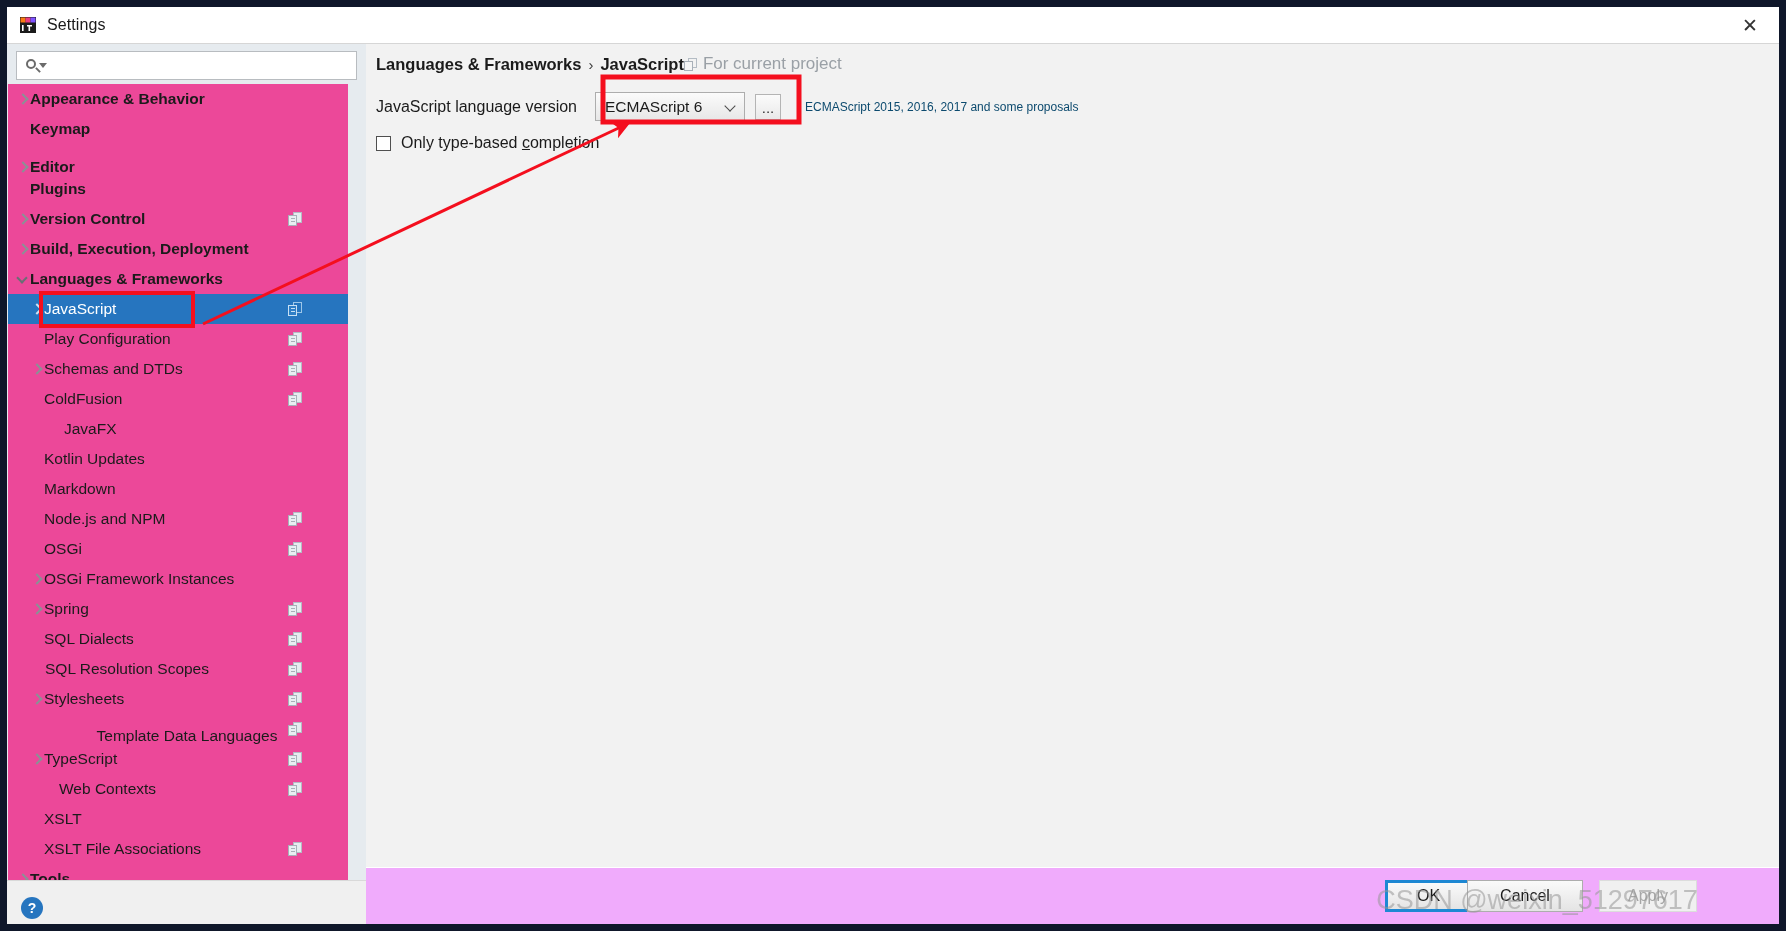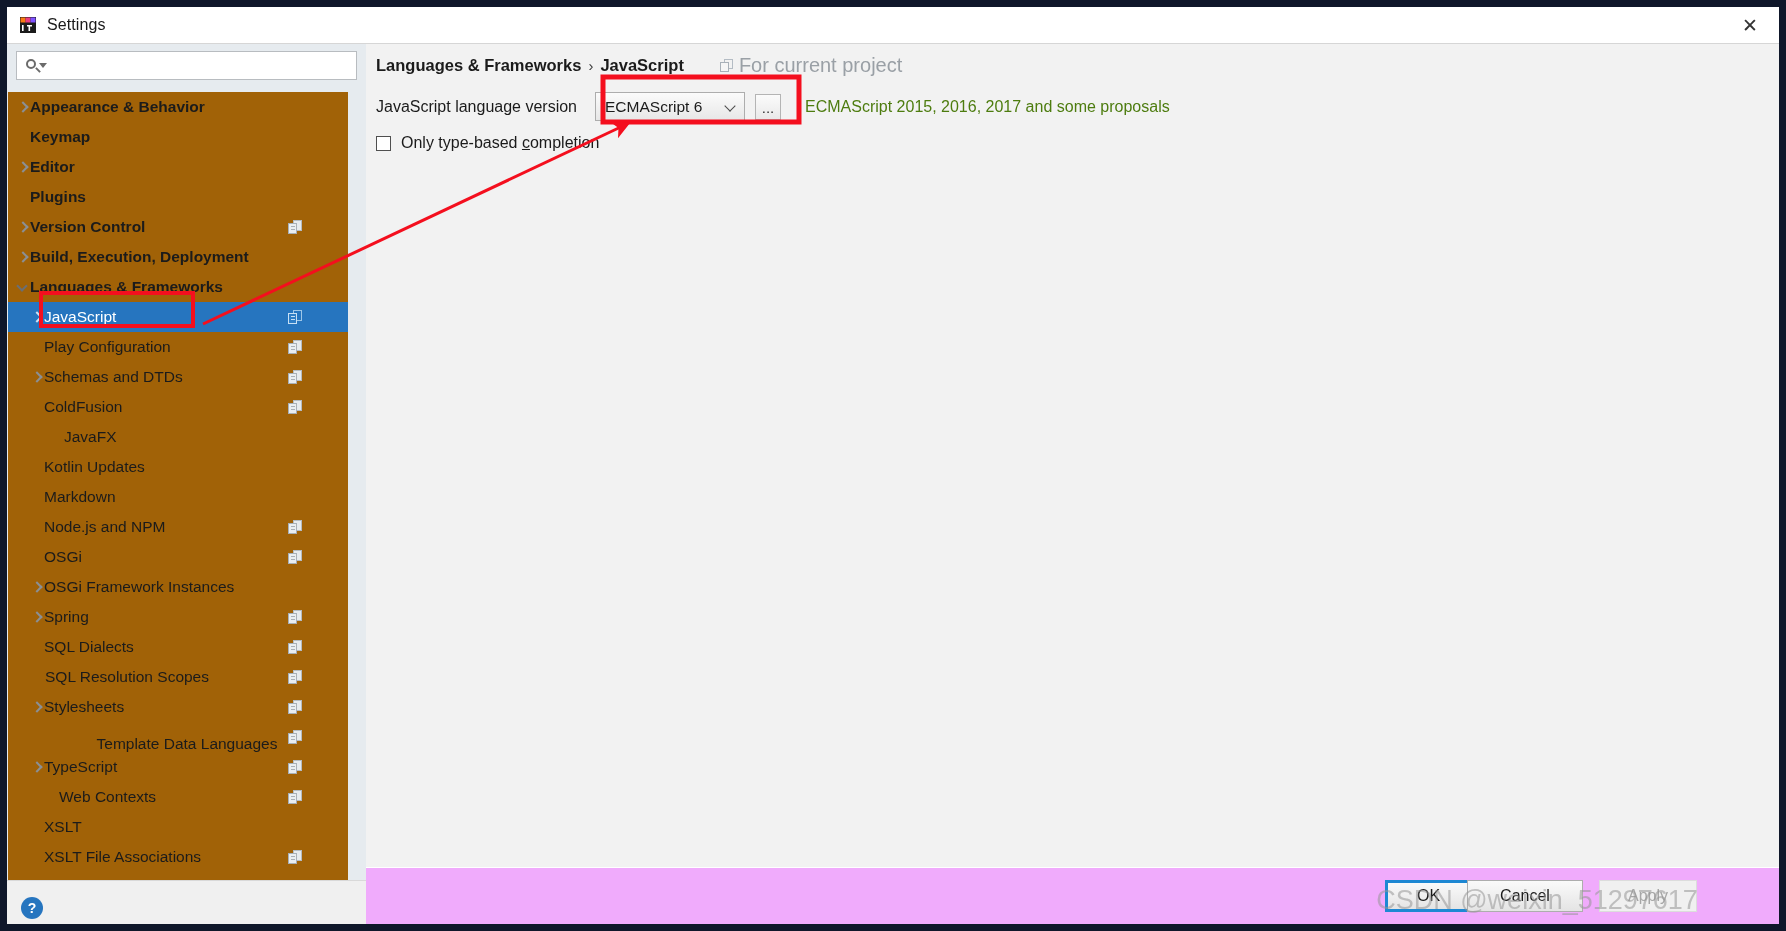--- a/index.html
+++ b/index.html
@@ -115,25 +115,25 @@
     flex: 1;
     font-family: "Liberation Sans", sans-serif;
     font-size: 14px;
     color: #1a1a1a;
     background: transparent;
     padding: 0 4px;
   }
 
   .tree {
     position: absolute;
-    left: 1px; top: 48px;
+    left: 1px; top: 40px;
     width: 340px;
     height: 830px;
     overflow: hidden;
-    background: #a16207;
+    background: #ec4899;
   }
   .tree-row {
     position: relative;
     height: 30px;
     display: flex;
     align-items: center;
     white-space: nowrap;
   }
   .tree-row.selected {
     background: #2675bf;
@@ -257,23 +257,22 @@
   .breadcrumb {
     position: absolute;
     left: 10px; top: 10px;
     display: flex;
     align-items: center;
     font-size: 16.5px;
   }
   .bc-seg { font-weight: bold; color: #1b1b1b; }
   .bc-sep { color: #3a3a3a; margin: 0 7px; font-weight: normal; font-size: 15px; }
   .bc-note {
-    margin-left: 36px;
     color: #9aa0a6;
-    font-size: 20px;
+    font-size: 17px;
     display: flex;
     align-items: center;
   }
   .bc-note .scope-icon2 {
     position: relative;
     width: 13px; height: 13px;
     margin-right: 6px;
     display: inline-block;
   }
   .scope-icon2 .back {
@@ -334,22 +333,22 @@
     display: flex;
     align-items: flex-end;
     justify-content: center;
     font-size: 15px;
     color: #333;
     padding-bottom: 3px;
     cursor: default;
   }
   .hint-text {
     margin-left: 24px;
-    font-size: 16px;
-    color: #4d7c0f;
+    font-size: 12px;
+    color: #0c4a6e;
   }
 
   .check-row {
     position: absolute;
     left: 10px; top: 90px;
     display: flex;
     align-items: center;
   }
   .checkbox {
     width: 15px; height: 15px;
@@ -462,21 +461,21 @@
 
     <div class="tree" id="tree">
         <div class="tree-row bold" style="padding-left: 4px;">
           <span class="arrow right"></span>
           <span class="tree-label">Appearance &amp; Behavior</span>
         </div>
         <div class="tree-row bold" style="padding-left: 4px;">
           <span class="arrow none"></span>
           <span class="tree-label">Keymap</span>
         </div>
-        <div class="tree-row bold" style="padding-left: 4px;">
+        <div class="tree-row bold" style="padding-left: 4px; align-items: flex-end;">
           <span class="arrow right"></span>
           <span class="tree-label">Editor</span>
         </div>
         <div class="tree-row bold" style="padding-left: 4px;">
           <span class="arrow none"></span>
           <span class="tree-label">Plugins</span>
         </div>
         <div class="tree-row bold" style="padding-left: 4px;">
           <span class="arrow right"></span>
           <span class="tree-label">Version Control</span>

